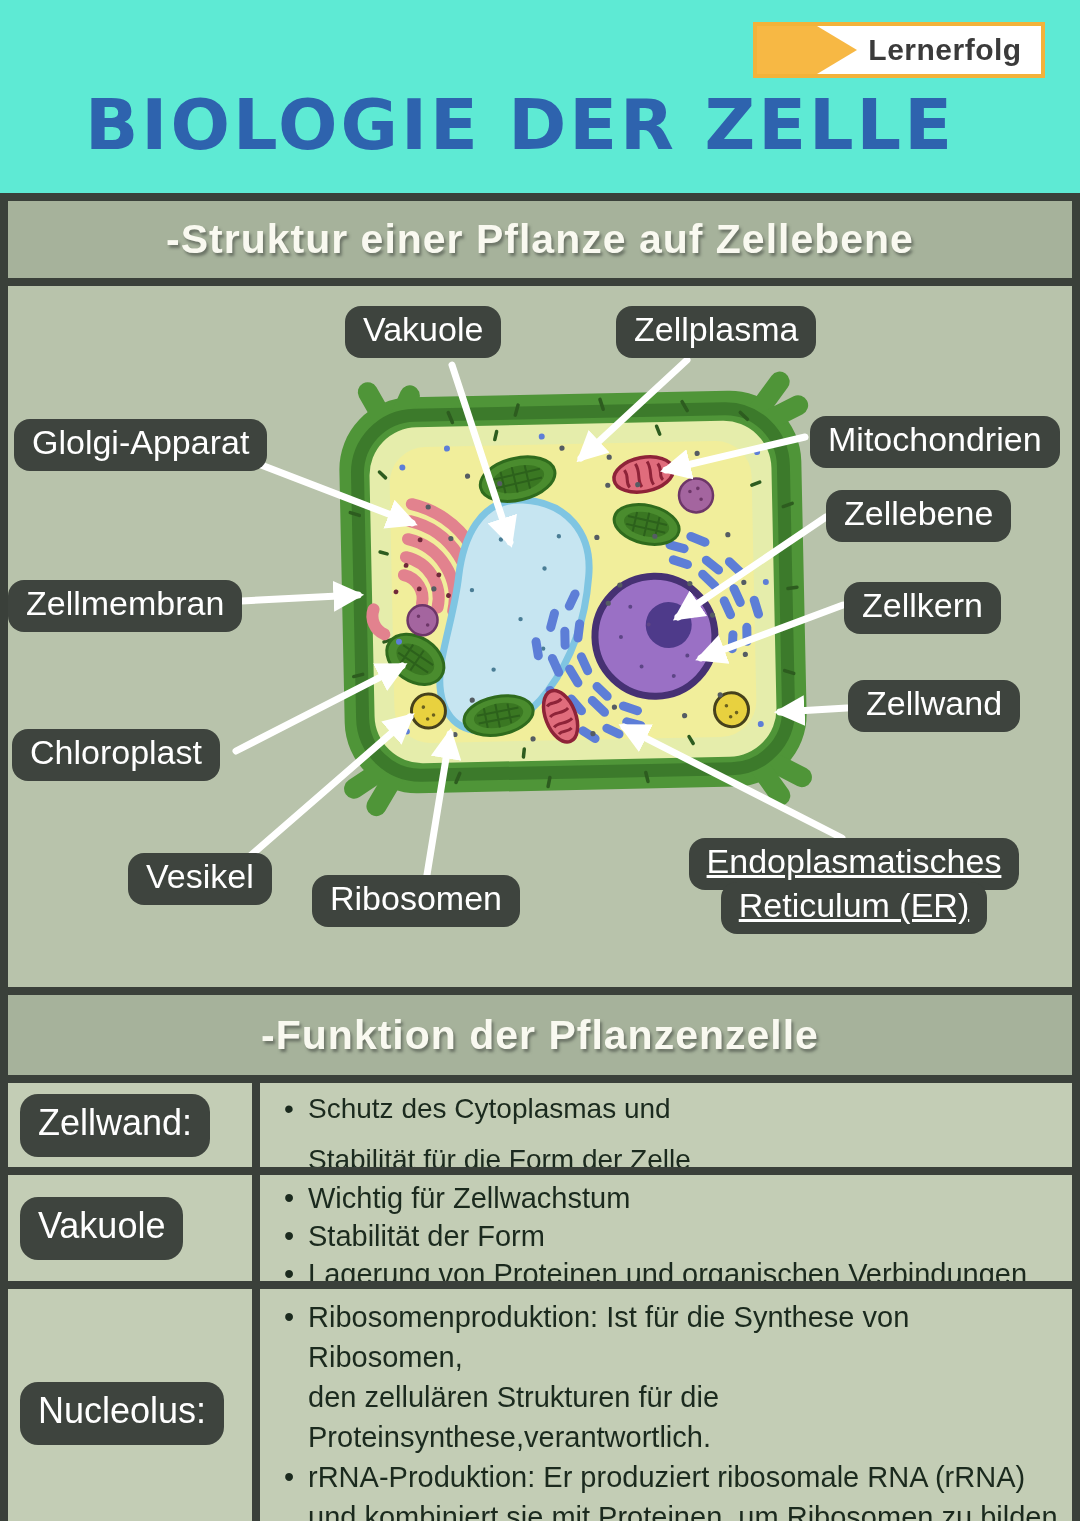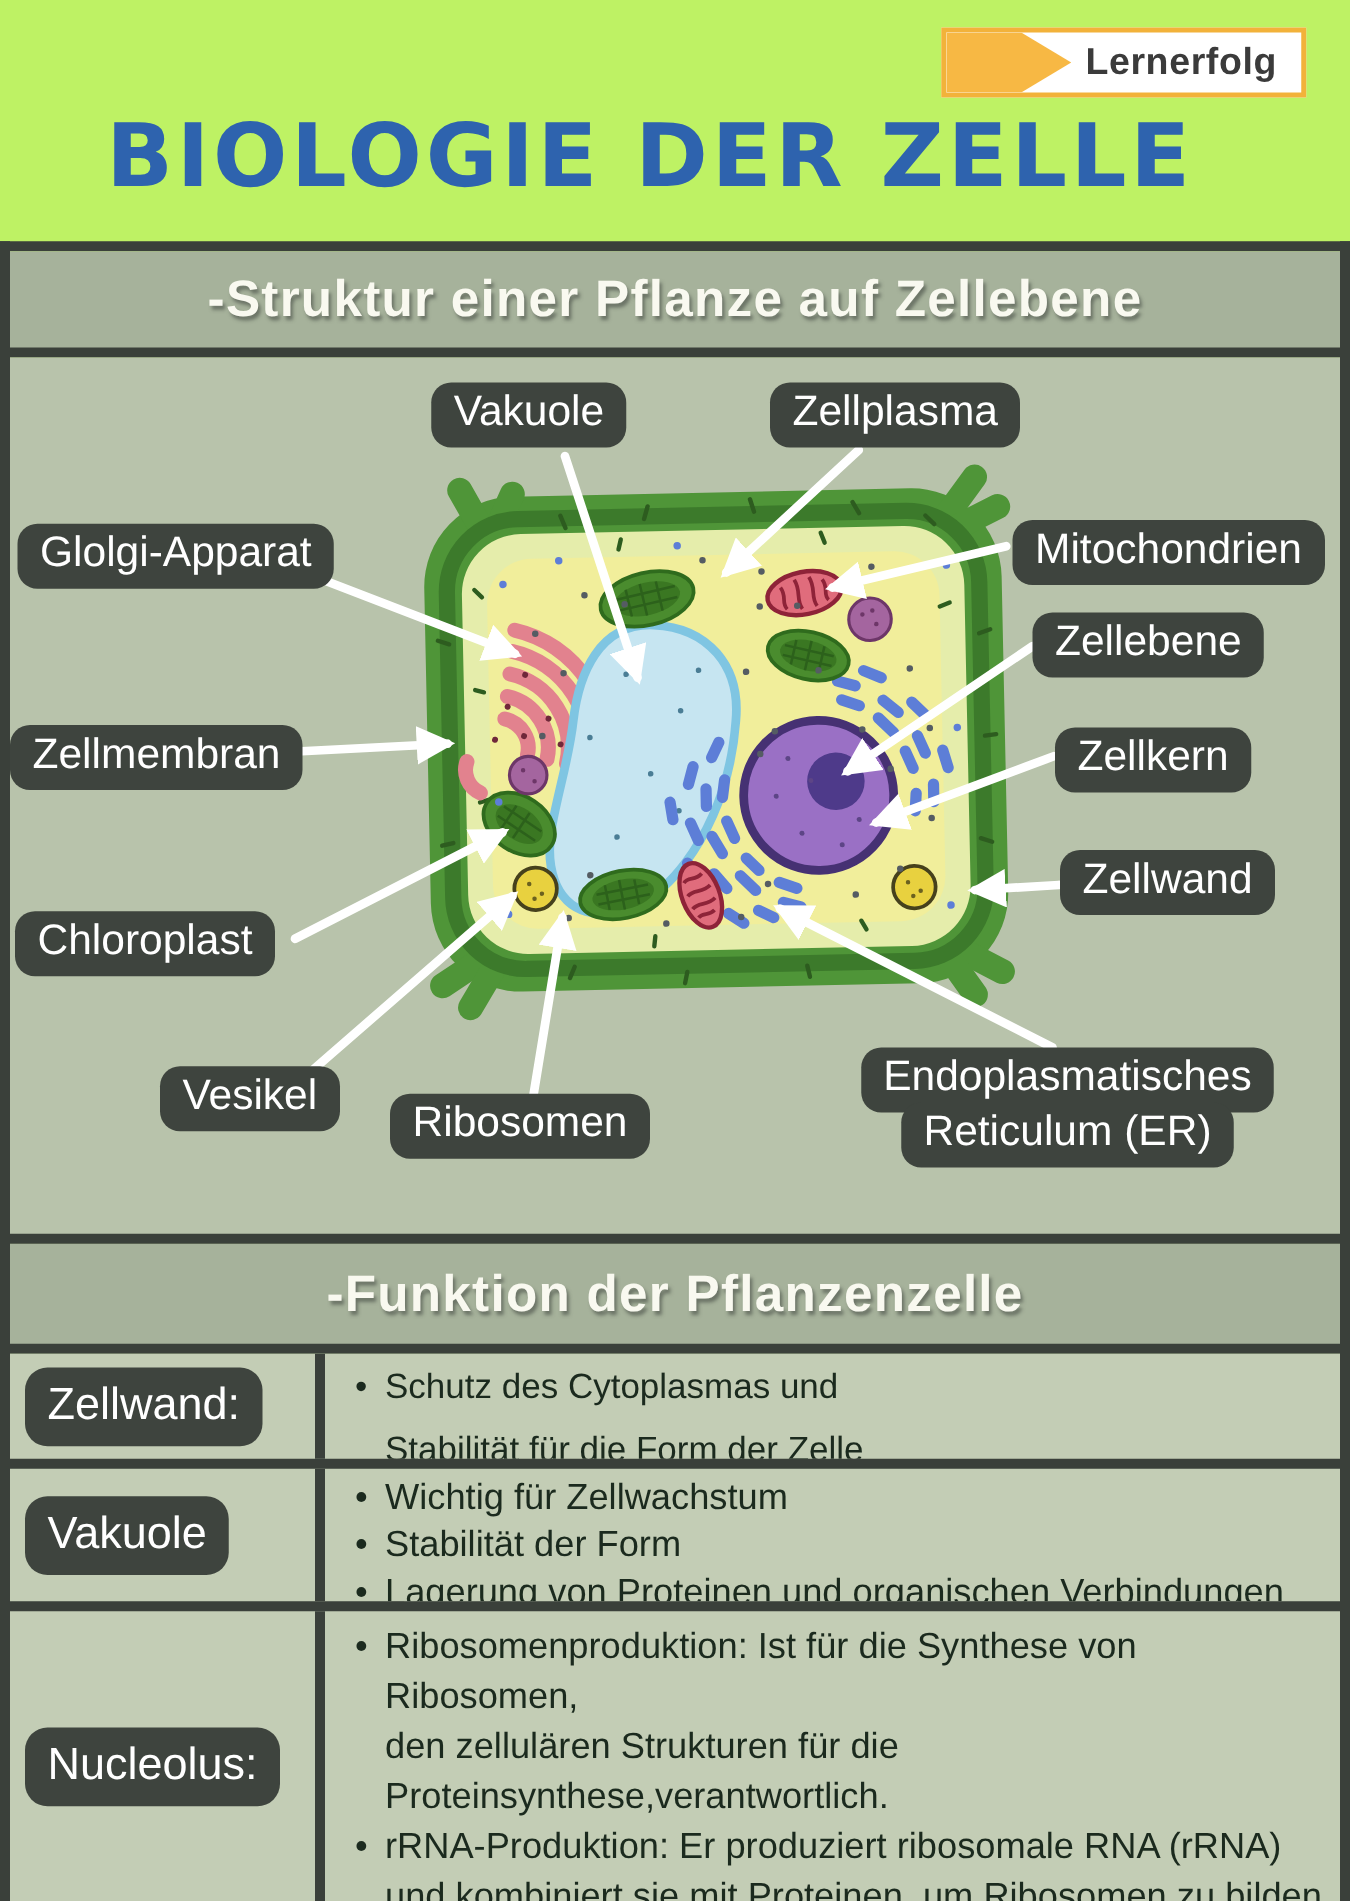--- a/index.html
+++ b/index.html
@@ -1,17 +1,17 @@
 <!DOCTYPE html>
 <html><head>
 <meta charset="utf-8">
 <style>
   * { margin:0; padding:0; box-sizing:border-box; }
   body { background:#e8e8e8; font-family:"Liberation Sans", sans-serif; }
-  .page { position:relative; width:1080px; height:1521px; background:#bef264; overflow:hidden; margin:0 auto; }
+  .page { position:relative; width:1080px; height:1521px; background:#5eead4; overflow:hidden; margin:0 auto; }
 
   
   .logo { position:absolute; left:753px; top:22px; width:292px; height:56px;
           background:#ffffff; border:4px solid #f2b23a; display:flex; align-items:center; }
   .logo-arrow { position:absolute; left:0; top:0; height:100%; width:100px; background:#f7b844;
           clip-path:polygon(0 0, 60% 0, 100% 50%, 60% 100%, 0 100%); }
   .logo-text { flex:1; text-align:center; padding-left:92px; font-size:30px; font-weight:700;
           color:#3b3b3b; letter-spacing:0.5px; }
   .title { position:absolute; left:0; right:40px; top:84px; text-align:center;
           font-family:"DejaVu Sans", sans-serif; font-size:70px; font-weight:800;
@@ -26,21 +26,21 @@
   .bar-function  { height:88px; }
   .bar span { font-size:41px; font-weight:700; color:#f9f9f0; letter-spacing:1px;
               text-shadow:2px 3px 3px rgba(58,64,58,0.55); }
 
   
   .diagram { position:relative; height:709px; background:#b8c3ab; border-bottom:8px solid #3a403a; }
   .cellsvg { position:absolute; left:0; top:0; }
   .dp { position:absolute; background:#3e443e; color:#fff; font-size:34px; line-height:1.15;
         padding:4px 18px 9px; border-radius:16px; white-space:nowrap; }
   .dp-stack { position:absolute; display:flex; flex-direction:column; align-items:center; width:404px; }
-  .dp-stack .dp { position:static; }
+  .dp-stack .dp { position:static;text-decoration:underline; }
   .dp-stack .dp + .dp { margin-top:-8px; }
 
   
   .ftable { background:#c3cdb5; display:flex; flex-direction:column; height:450px; }
   .frow { display:flex; }
   .frow + .frow { border-top:8px solid #3a403a; }
   .frow-0 { height:84px; }
   .frow-1 { height:114px; }
   .frow-2 { flex:1; }
   .fterm { width:252px; flex:none; border-right:8px solid #3a403a; display:flex;

